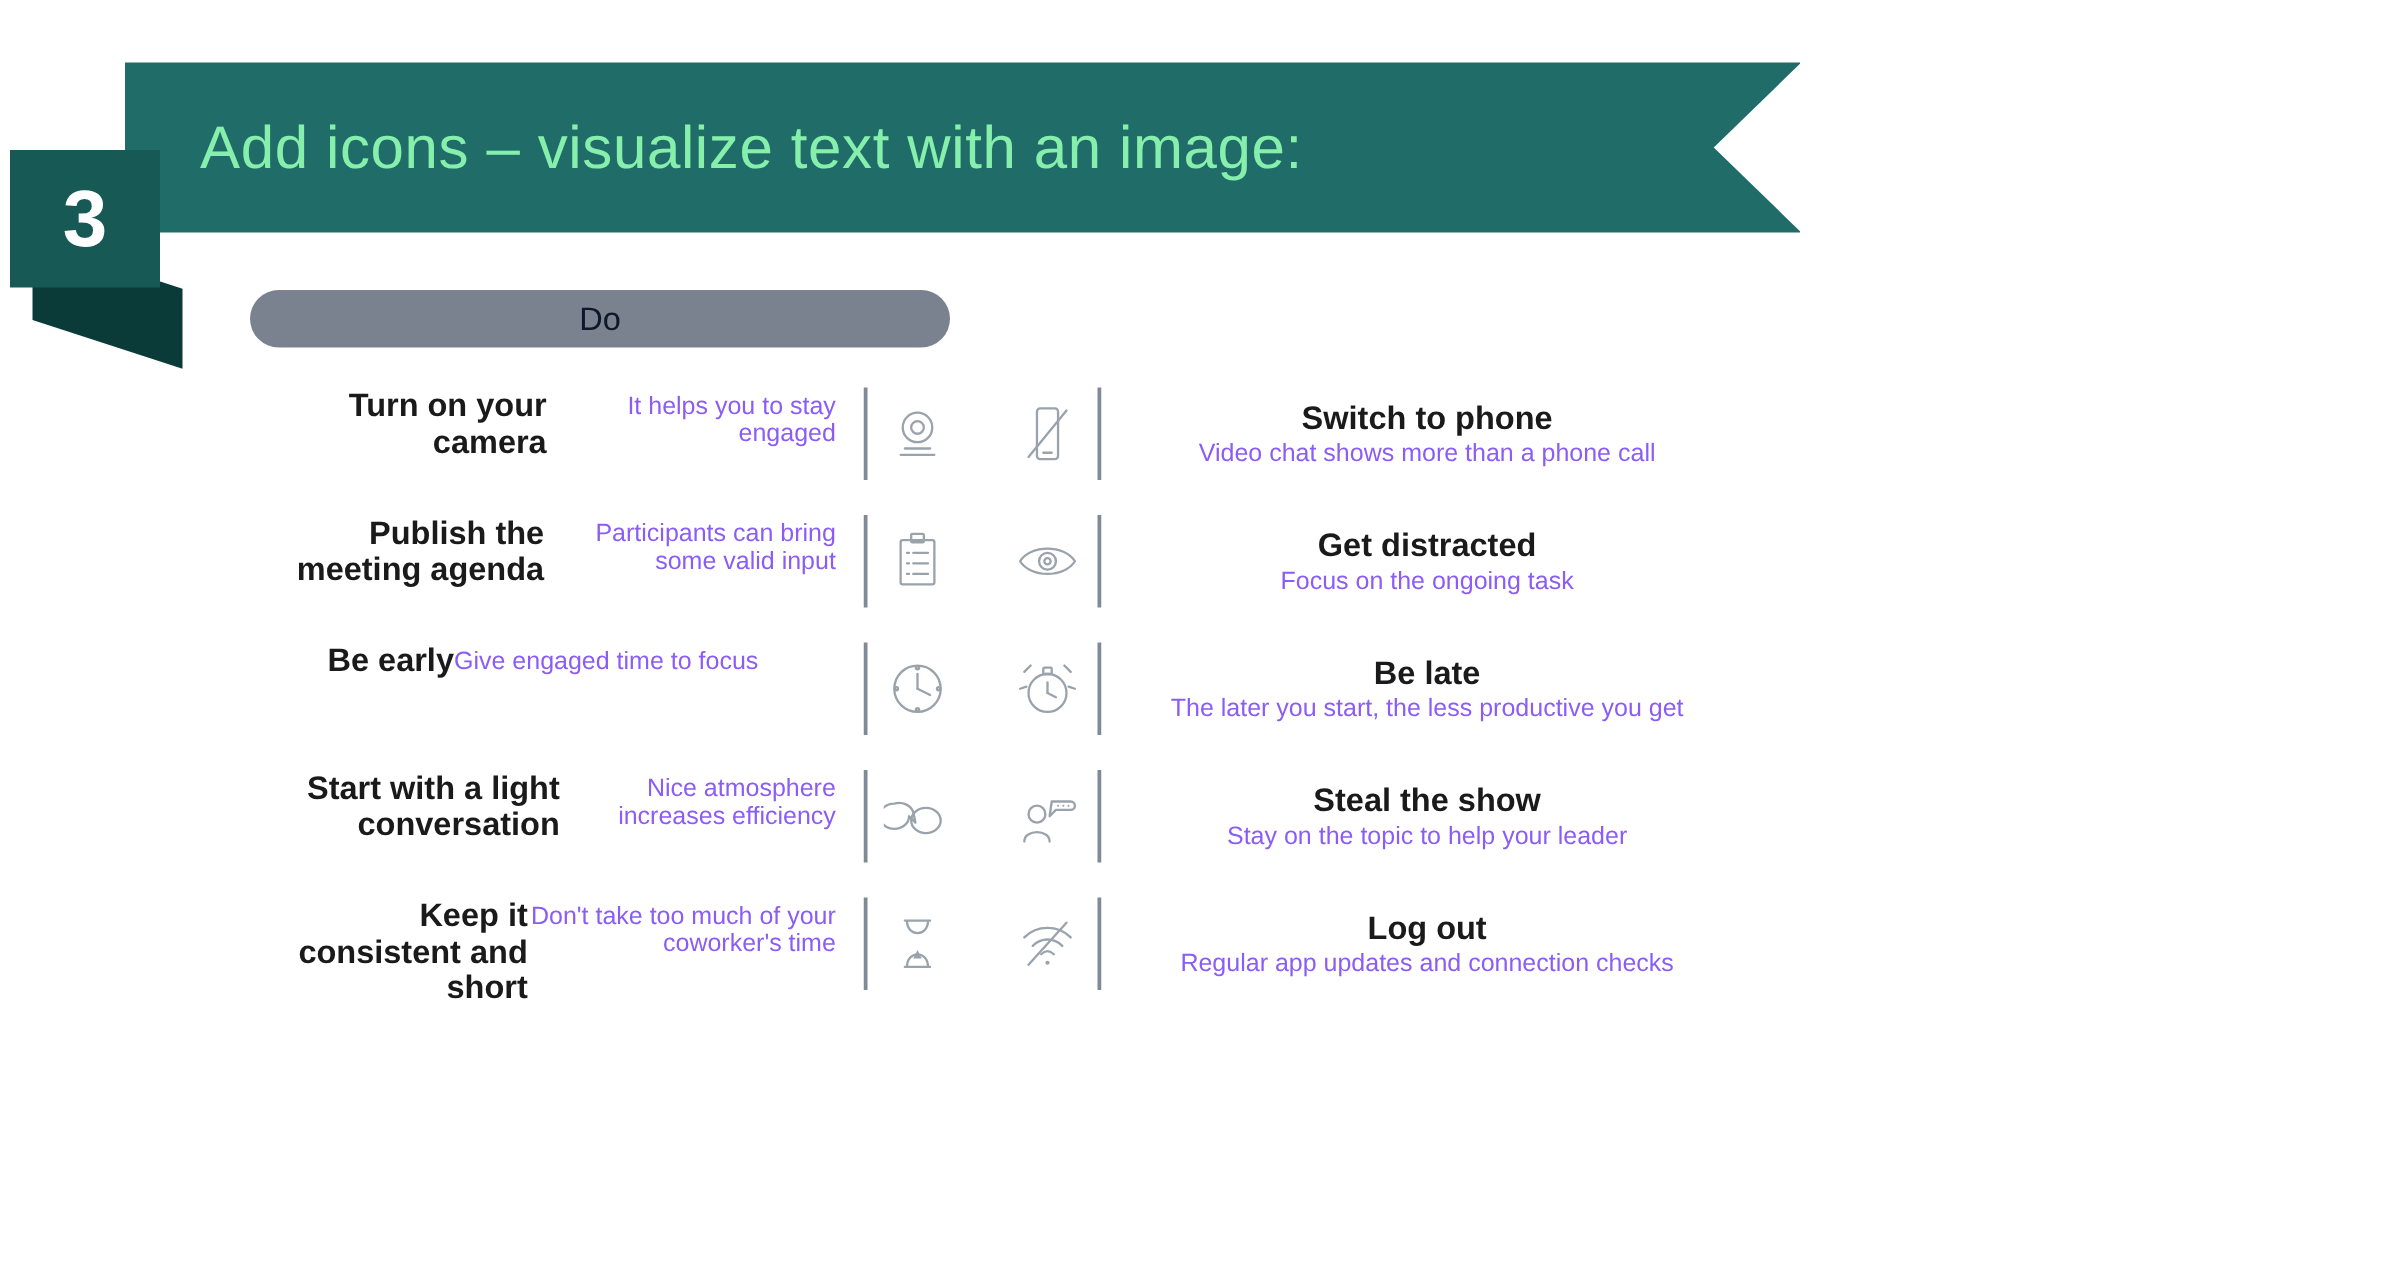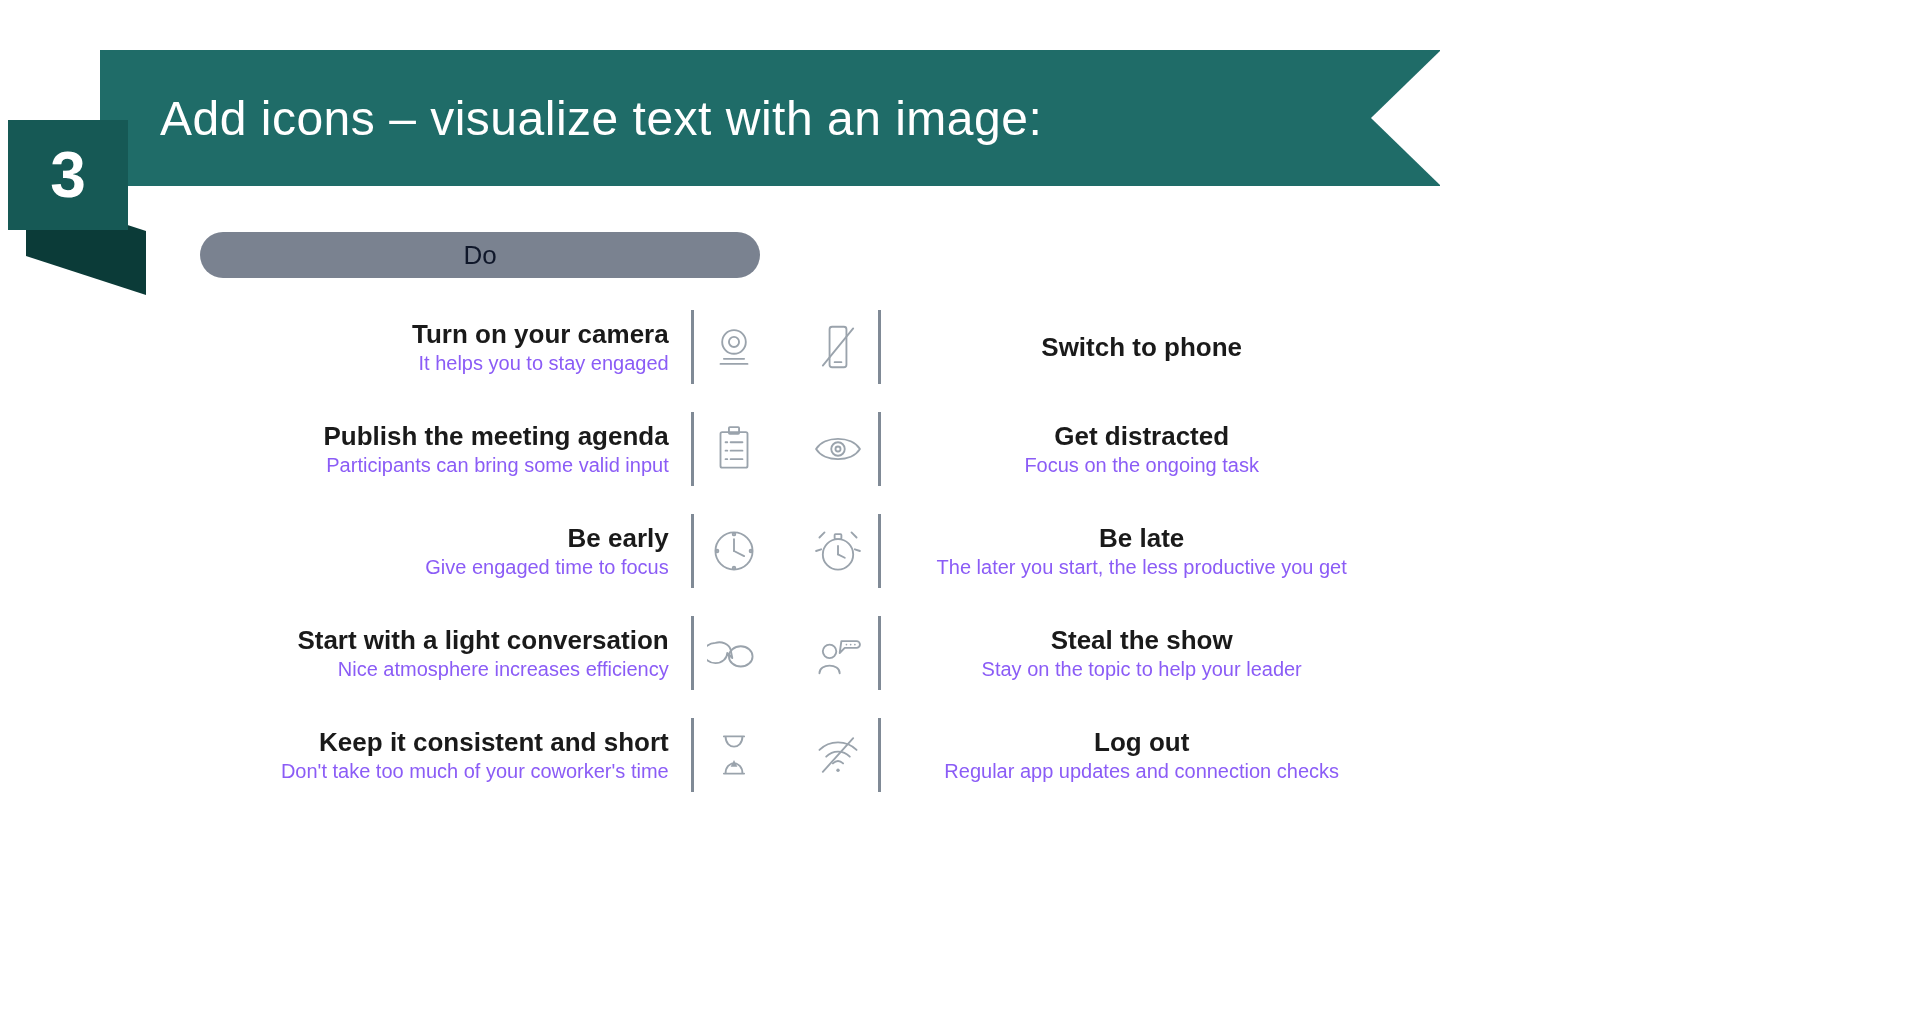--- a/index.html
+++ b/index.html
@@ -22,21 +22,21 @@
     position: absolute;
     left: 100px;
     top: 50px;
     width: 1340px;
     height: 136px;
     background: #1f6c68;
     display: flex;
     align-items: center;
   }
   .ribbon-title {
-    color: #ffffff;
+    color: #86efac;
     font-size: 48px;
     font-weight: 300;
     margin-left: 60px;
     letter-spacing: 0.5px;
   }
   .ribbon-notch {
     position: absolute;
     right: -1px;
     top: 0;
     width: 0;
@@ -110,21 +110,21 @@
     align-items: stretch;
     margin-bottom: 28px;
     height: 74px;
   }
 
   .do-text {
     width: 472px;
     text-align: right;
     padding-right: 22px;
     display: flex;
-    flex-direction: column;
+    flex-direction: row;
     justify-content: center;
   }
   .do-iconcell {
     width: 82px;
     border-left: 3px solid #808a96;
     display: flex;
     align-items: center;
     justify-content: center;
   }
 
@@ -203,20 +203,21 @@
       <div class="gap"></div>
       <div class="dont-iconcell ic">
         <svg viewBox="0 0 64 64">
             <rect x="22" y="8" width="20" height="48" rx="3"></rect>
             <line x1="28" y1="50" x2="36" y2="50"></line>
             <line x1="14" y1="54" x2="50" y2="10"></line>
           </svg>
       </div>
       <div class="dont-text">
         <div class="t-title">Switch to phone</div>
+        <div class="t-desc">Video chat shows more than a phone call</div>
       </div>
     </div>
 
     <div class="row">
       <div class="do-text">
         <div class="t-title">Publish the meeting agenda</div>
         <div class="t-desc">Participants can bring some valid input</div>
       </div>
       <div class="do-iconcell ic">
         <svg viewBox="0 0 64 64">

